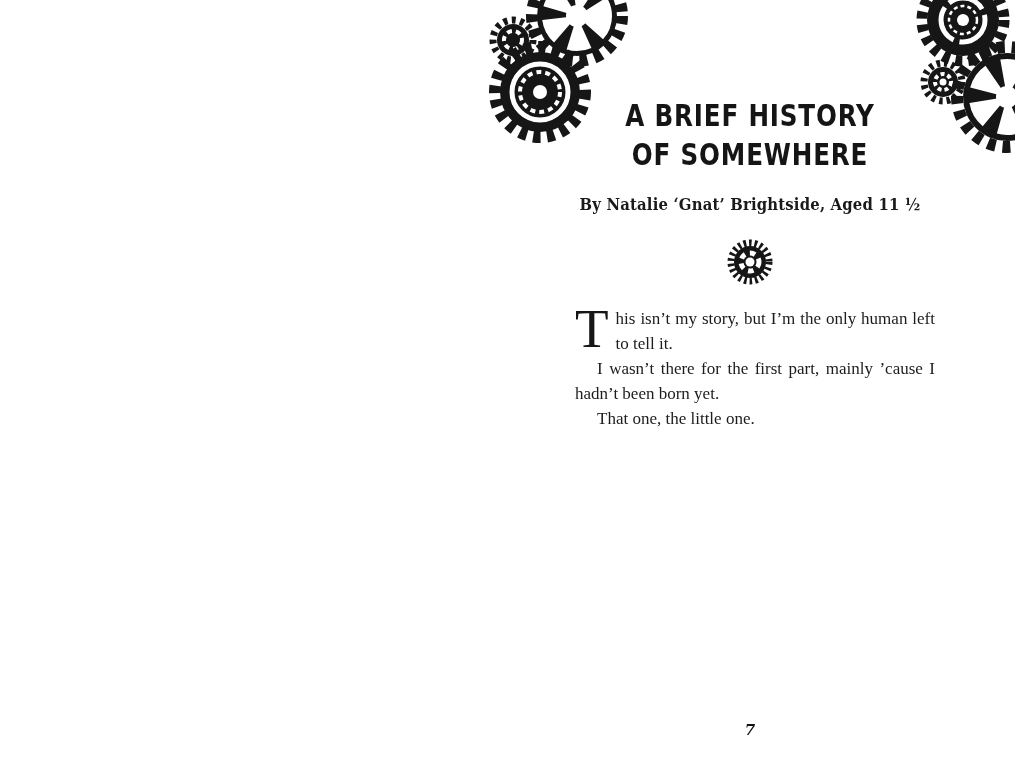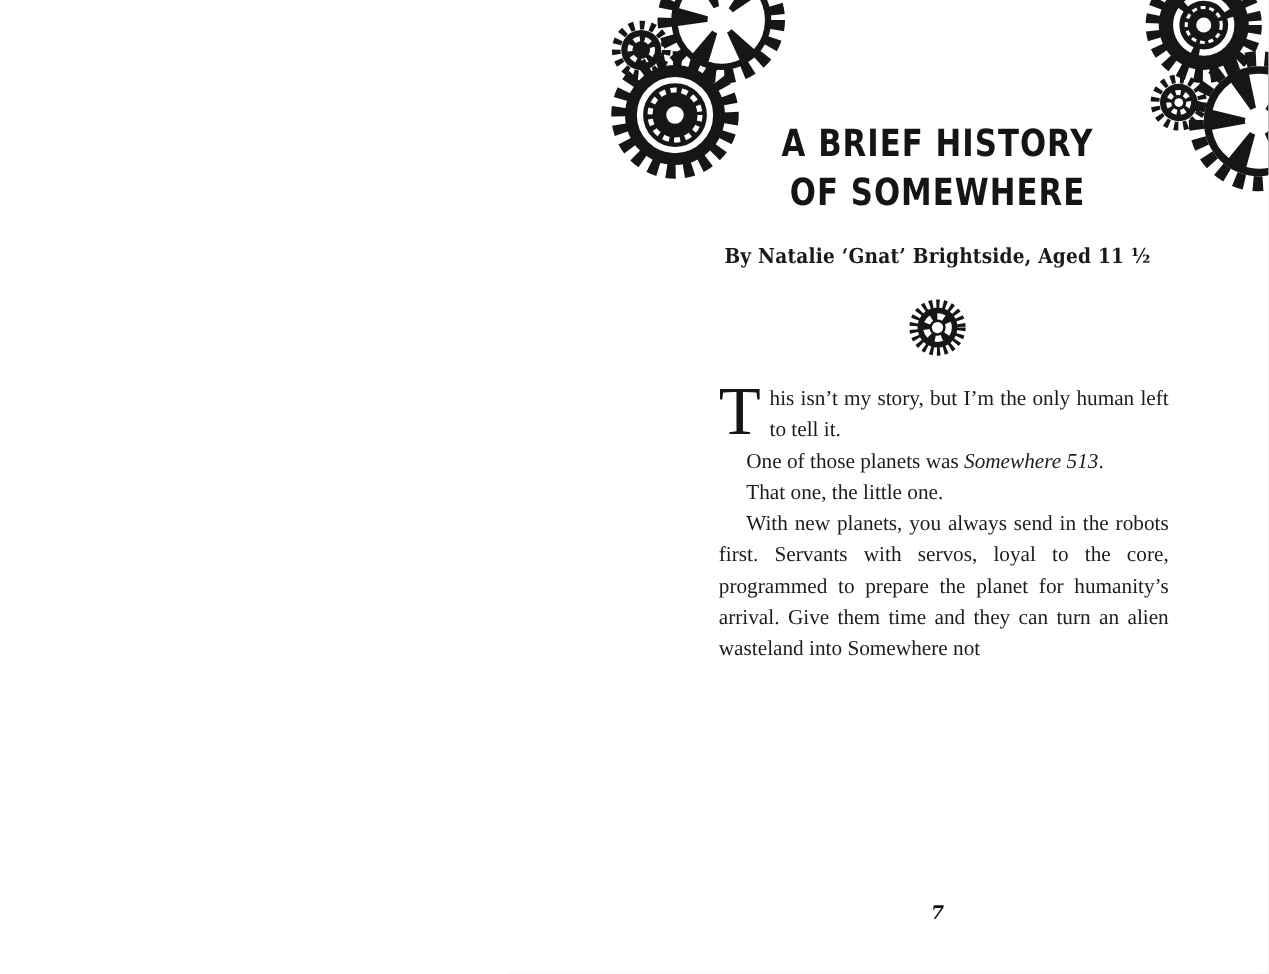--- a/index.html
+++ b/index.html
@@ -67,23 +67,22 @@
       <circle cx="0" cy="0" r="16" fill="#161616"></circle>
       <circle cx="0" cy="0" r="19" fill="none" stroke="#161616" stroke-width="7" stroke-dasharray="2.6 2.9"></circle>
       <circle cx="0" cy="0" r="9" fill="none" stroke="#ffffff" stroke-width="5" stroke-dasharray="5.5 5"></circle>
       <circle cx="0" cy="0" r="4.5" fill="#ffffff"></circle>
     </svg>
 
     <div class="body-text">
       <p class="first">
         <span class="dropcap">T</span><span>his isn’t my story, but I’m the only human left to tell it.</span>
       </p>
-      <p><span>One of those planets was </span><span class="italic">Somewhere 513</span><span>.</span></p>
+      <p>I wasn’t there for the first part, mainly ’cause I hadn’t been born yet.</p>
       <p>That one, the little one.</p>
-      <p>With new planets, you always send in the robots first. Servants with servos, loyal to the core, programmed to prepare the planet for humanity’s arrival. Give them time and they can turn an alien wasteland into Somewhere not</p>
     </div>
 
     <div class="page-number">7</div>
   </div>
 
   <svg class="gear-layer" viewBox="0 0 1015 170">
     <g>
 
       <circle cx="513" cy="40" r="16" fill="#161616"></circle>
       <circle cx="513" cy="40" r="20" fill="none" stroke="#161616" stroke-width="7" stroke-dasharray="4 4.4"></circle>

